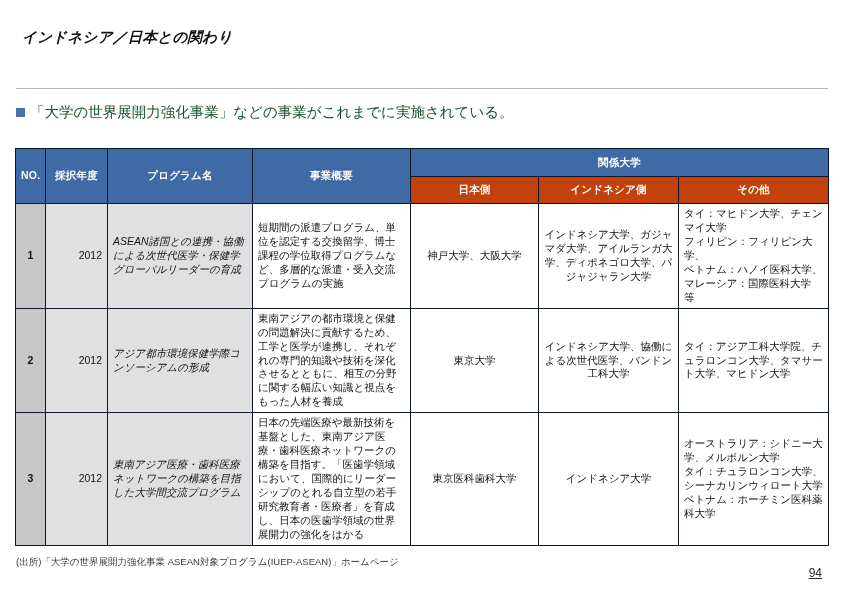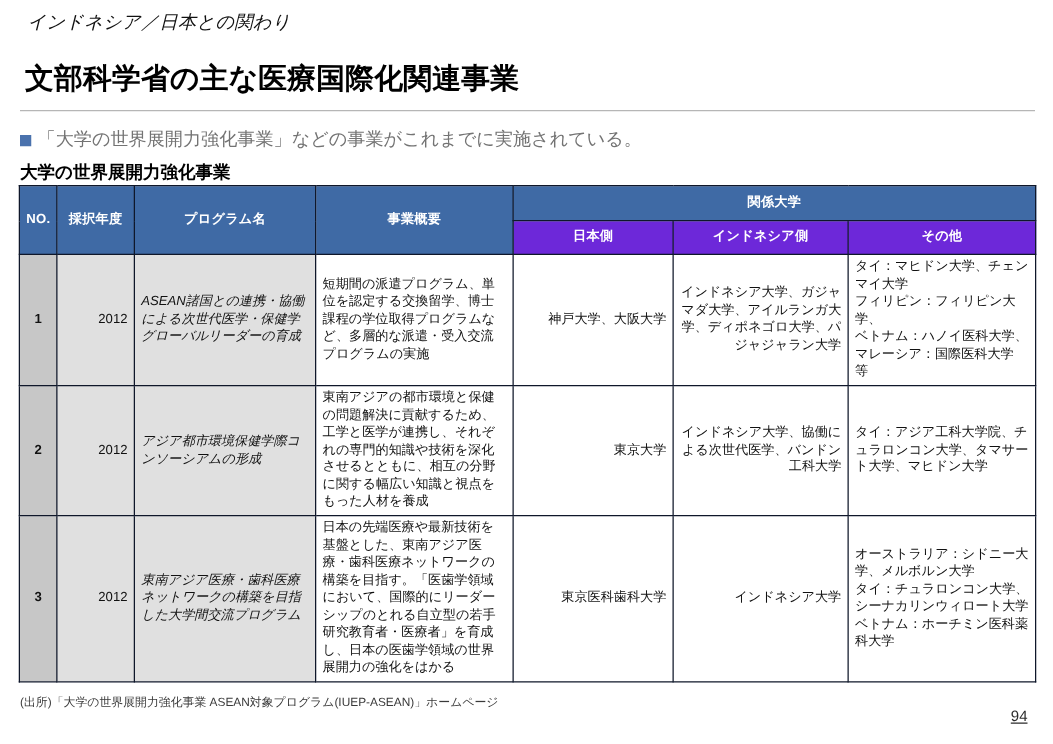--- a/index.html
+++ b/index.html
@@ -19,23 +19,23 @@
   .slide {
     position: absolute;
     inset: 0;
     padding: 0;
   }
 
   
   .kicker {
     position: absolute;
     left: 22px;
-    top: 8px;
+    top: 28px;
     font-size: 14.5px;
-    font-weight: normal;
+    font-weight: bold;
     font-style: italic;
     letter-spacing: 0.3px;
     color: #111111;
     white-space: nowrap;
   }
   .title {
     position: absolute;
     left: 20px;
     top: 47px;
     font-size: 23px;
@@ -64,21 +64,21 @@
   }
   .bullet-mark {
     width: 9px;
     height: 9px;
     margin-top: 5px;
     background: #4a72ad;
     flex: 0 0 auto;
   }
   .bullet-text {
     font-size: 14.5px;
-    color: #737373;
+    color: #14532d;
     line-height: 1.3;
     white-space: nowrap;
   }
 
   .section-label {
     position: absolute;
     left: 16px;
     top: 129px;
     font-size: 14px;
     font-weight: bold;
@@ -118,21 +118,21 @@
   th.hd-main {
     background: #3f6aa5;
     height: 21px;
     margin-left: 32px;
   }
   th.hd-group {
     background: #3f6aa5;
     height: 21px;
   }
   th.hd-sub {
-    background: #6d28d9;
+    background: #c2410c;
     height: 20px;
   }
 
   
   td.c-no {
     background: #c7c7c7;
     text-align: center;
     font-weight: bold;
     font-size: 11.5px;
     color: #111;
@@ -157,21 +157,21 @@
     text-align: left;
     color: #111;
   }
   td.c-jp, td.c-id, td.c-other {
     background: #ffffff;
     color: #111;
     border-left: 1px solid #9e9e9e;
     border-right: 1px solid #9e9e9e;
   }
   td.c-jp, td.c-id {
-    text-align: right;
+    text-align: center;
   }
   td.c-other {
     text-align: left;
   }
 
   tbody tr {
     border-bottom: 1px solid #8f8f8f;
   }
   tbody tr td {
     border-top: 1px solid #8f8f8f;
@@ -199,29 +199,27 @@
     color: #2b2b2b;
     text-decoration: underline;
   }
 </style>
 </head>
 <body>
 
 <div class="slide">
 
   <div class="kicker">インドネシア／日本との関わり</div>
-  <div class="title">文部科学省の主な医療国際化関連事業</div>
   <div class="title-rule"></div>
 
   <div class="bullet-row">
     <span class="bullet-mark"></span>
     <span class="bullet-text">「大学の世界展開力強化事業」などの事業がこれまでに実施されている。</span>
   </div>
 
-  <div class="section-label">大学の世界展開力強化事業</div>
 
   <div class="table-wrap">
     <table class="data">
       <colgroup>
         <col style="width:30px">
         <col style="width:62px">
         <col style="width:145px">
         <col style="width:158px">
         <col style="width:128px">
         <col style="width:140px">

